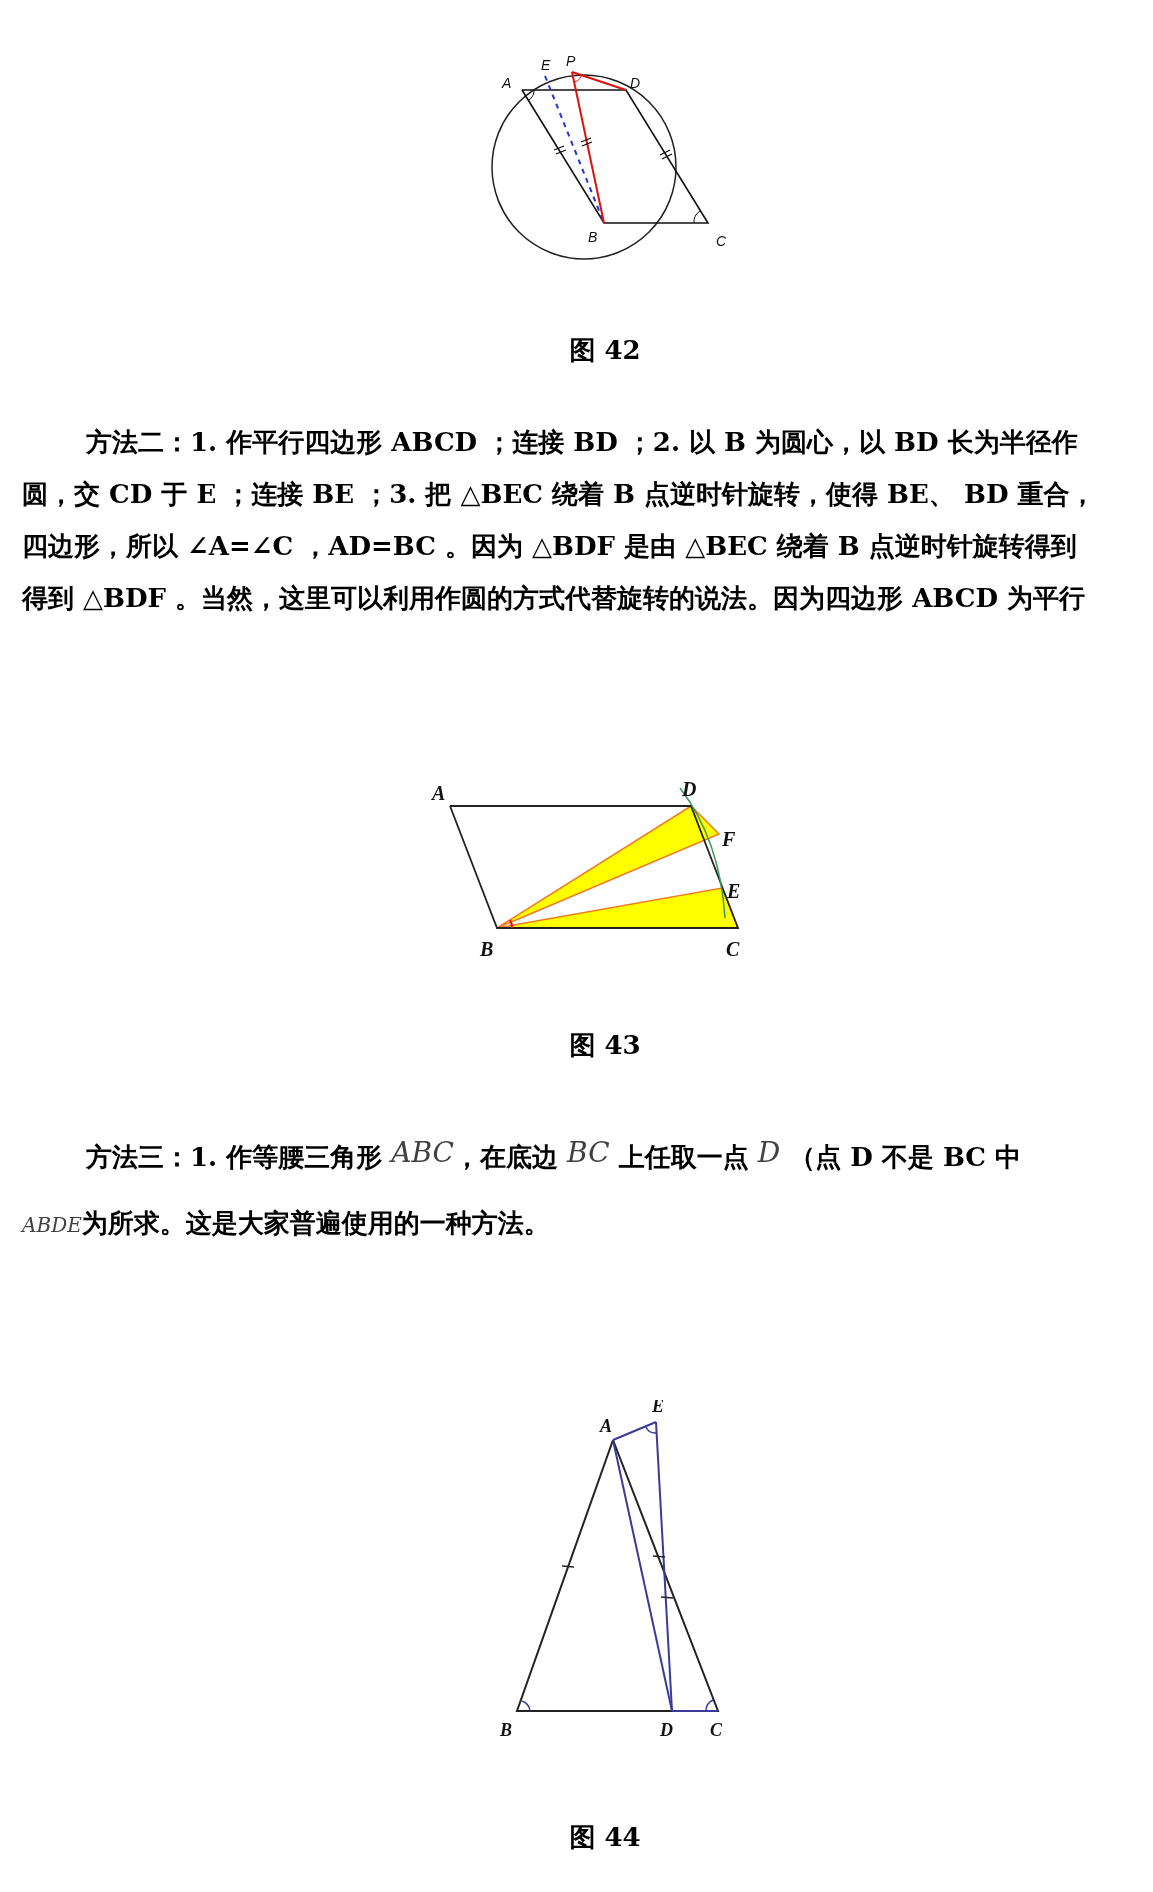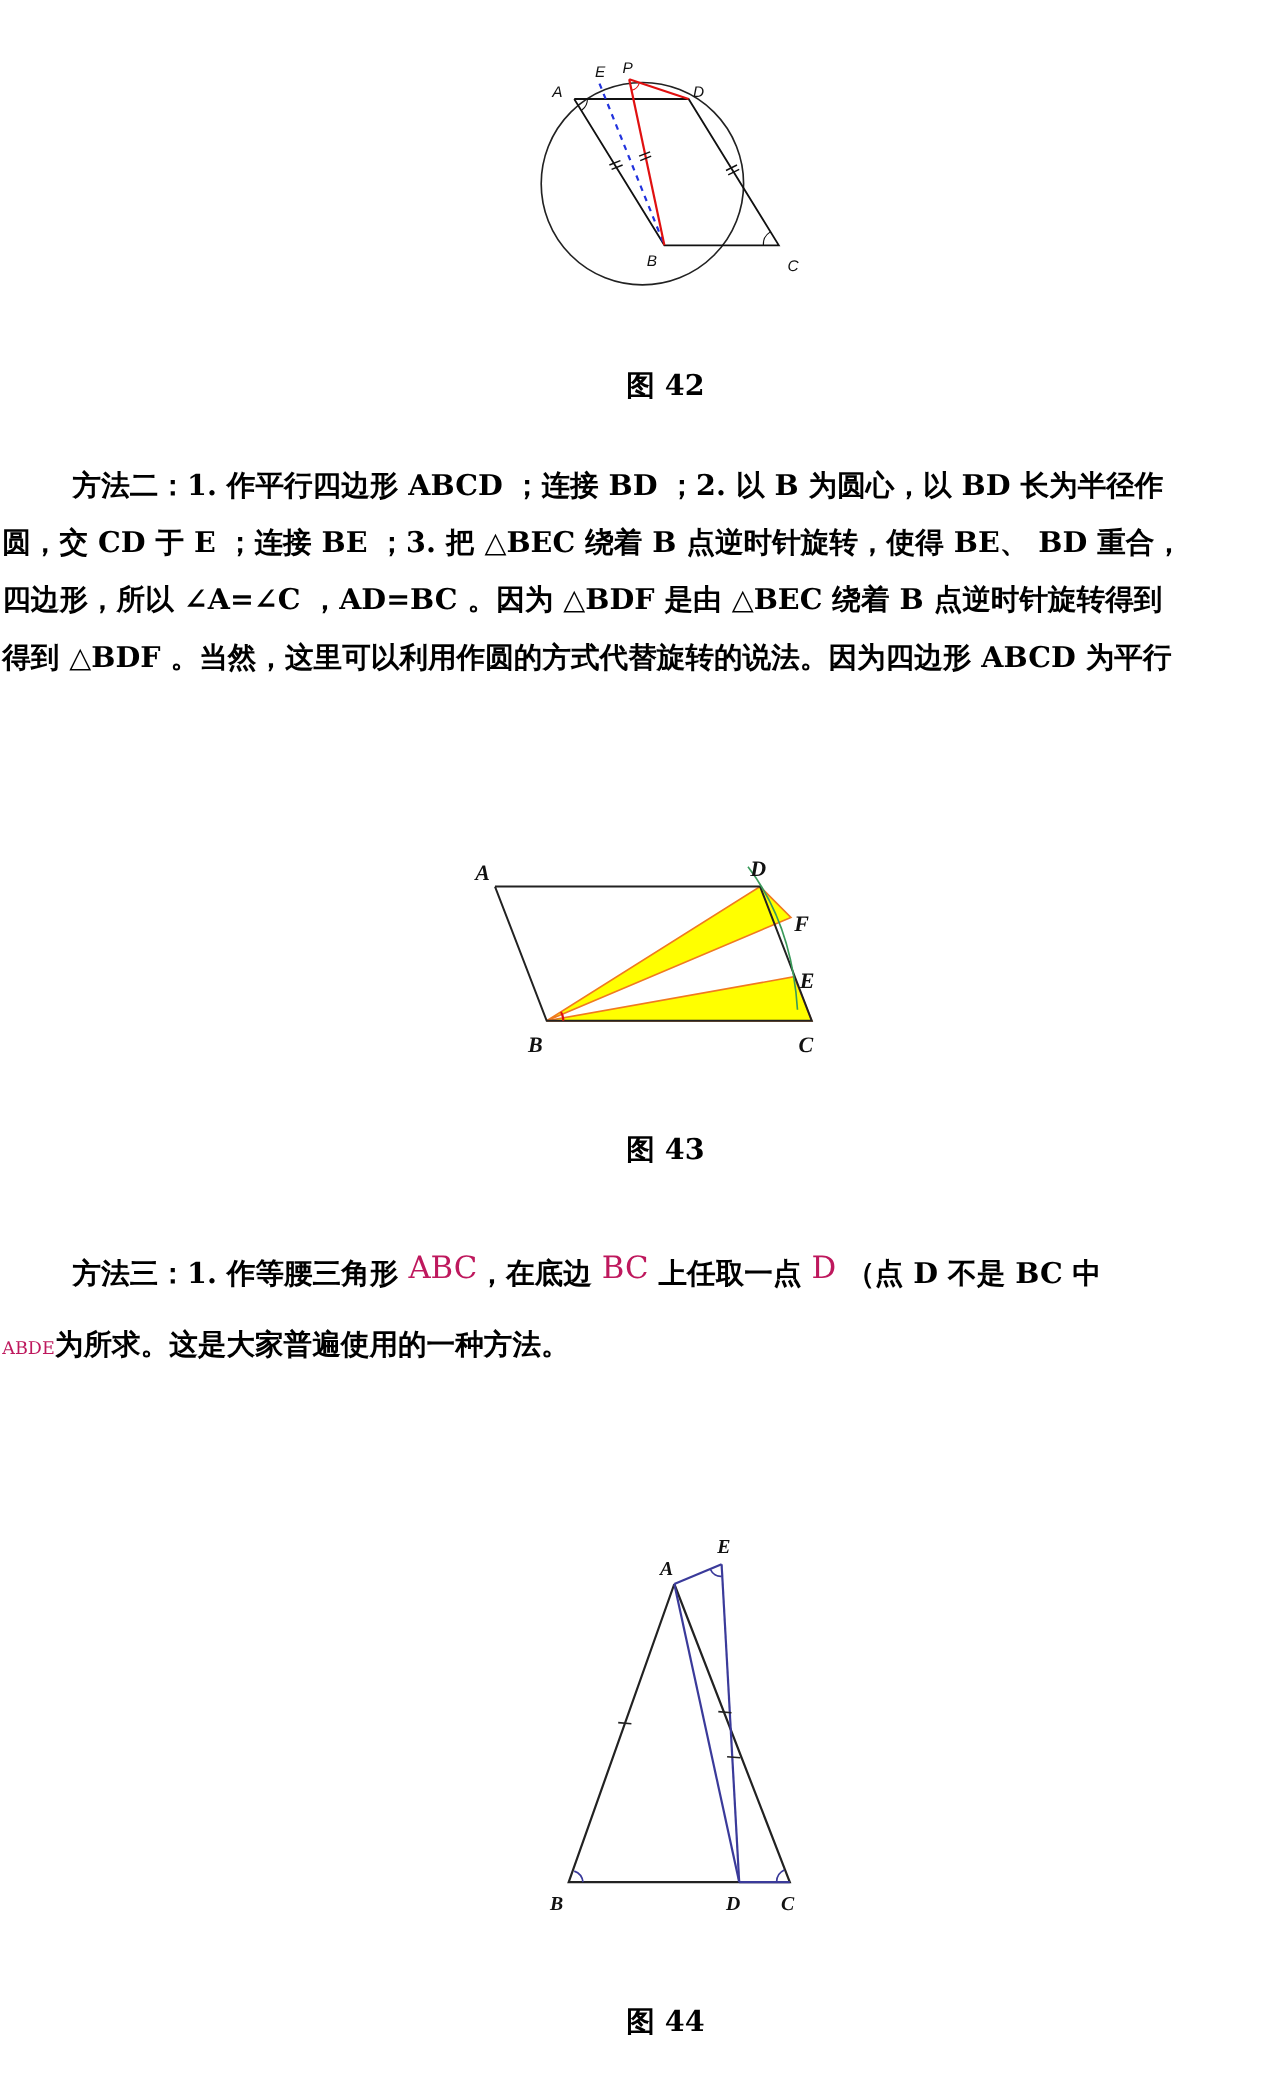--- a/index.html
+++ b/index.html
@@ -3,26 +3,26 @@
 <meta charset="utf-8">
 <style>
   html, body { margin:0; padding:0; background:#ffffff; }
   body { width:1153px; height:1892px; position:relative; overflow:hidden;
          font-family:"DejaVu Serif", serif; color:#000; }
   .fig { position:absolute; }
   .caption { position:absolute; left:0; width:1210px; text-align:center;
              font-size:26px; font-weight:bold; font-family:"DejaVu Serif", serif; }
   .para { position:absolute; left:2px; width:1146px; font-size:26px; font-weight:bold;
           line-height:52px; font-family:"DejaVu Serif", serif; text-align:justify; }
-  .line { display:block; white-space:nowrap; height:52px; }
+  .line { display:block; white-space:nowrap; height:52px;margin-left:20px; }
   .indent { padding-left:64px; }
   .para3 .line { height:70px; line-height:70px; }
-  .math { font-family:"DejaVu Serif", serif; font-weight:normal;
-          color:#be185d; font-size:28px; vertical-align:4px; }
-  .math.small { font-size:16px; vertical-align:0; }
+  .math { font-family:"DejaVu Serif", serif; font-style:italic; font-weight:normal;
+          color:#404040; font-size:28px; vertical-align:4px; }
+  .math.small { font-size:20px; vertical-align:0; }
 </style>
 </head>
 <body>
 
 <svg class="fig" style="left:480px; top:40px;" width="260" height="220" viewBox="0 0 260 220">
   <circle cx="104" cy="127" r="92" fill="none" stroke="#222" stroke-width="1.5"></circle>
 
   <polyline points="42,50 146,50 228,183 124,183 42,50" fill="none" stroke="#111" stroke-width="1.6"></polyline>
   <line x1="65" y1="36" x2="124" y2="183" stroke="#2233dd" stroke-width="2" stroke-dasharray="5,5"></line>
   <line x1="92" y1="32" x2="124" y2="183" stroke="#e01010" stroke-width="2"></line>

